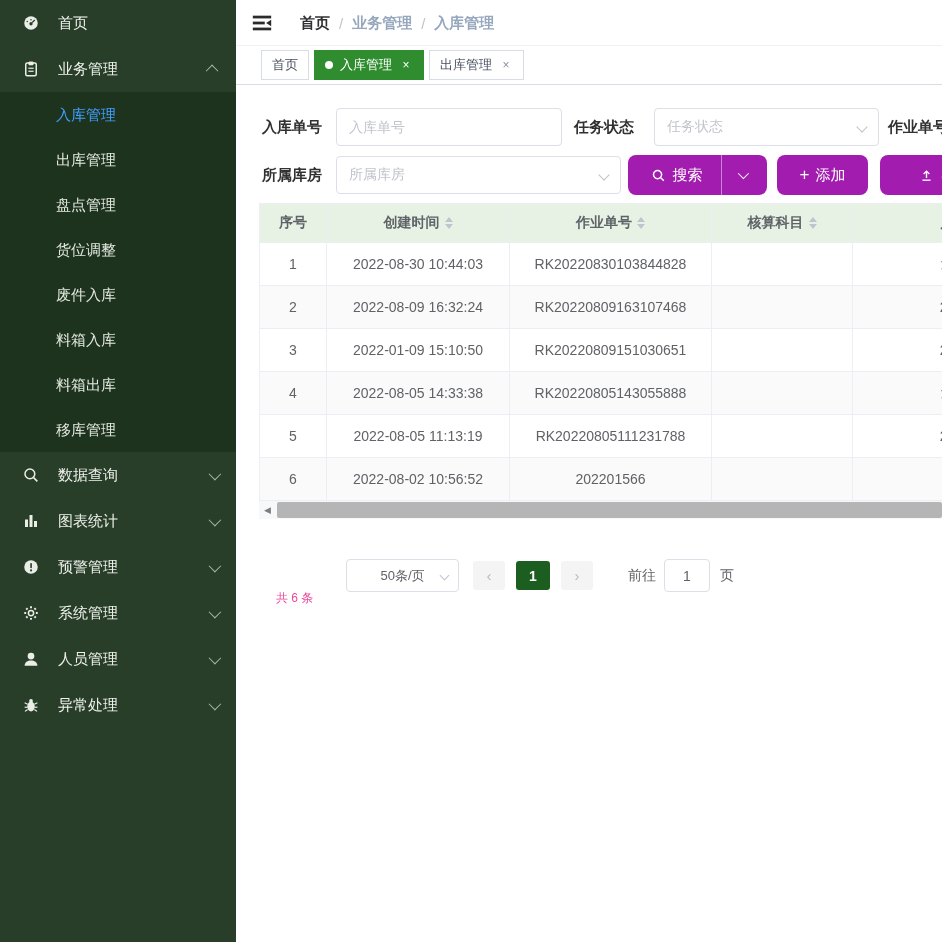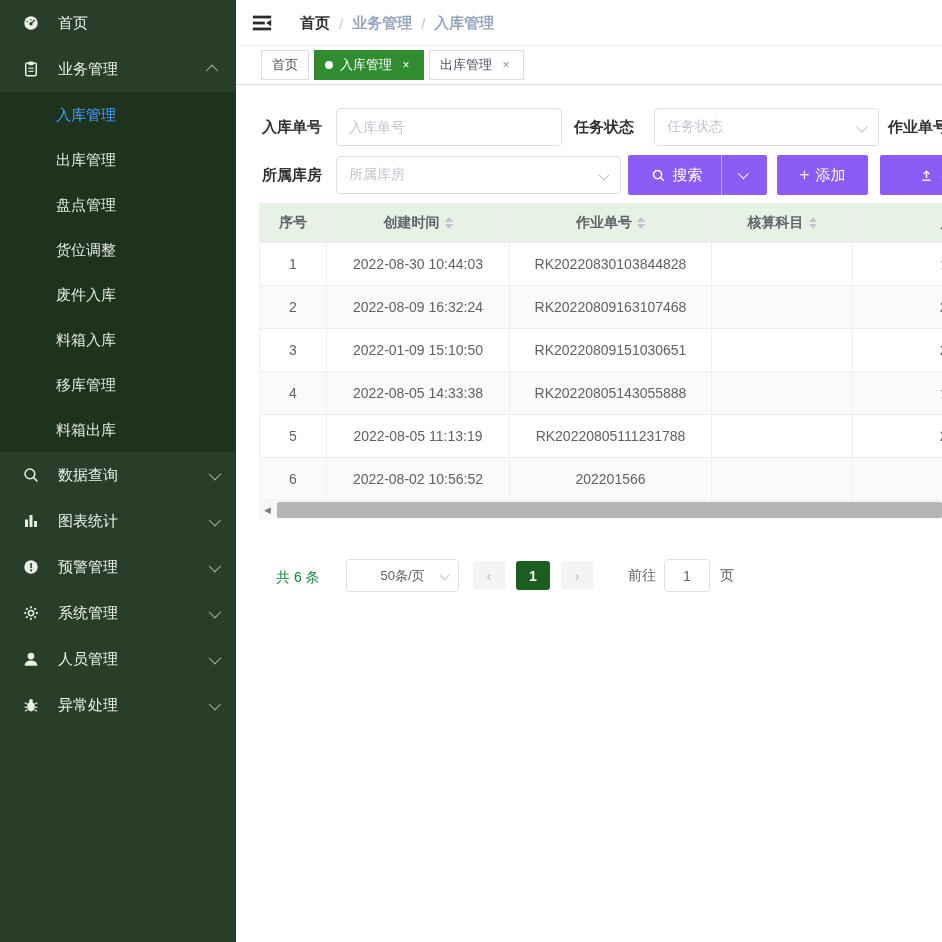--- a/index.html
+++ b/index.html
@@ -58,22 +58,22 @@
   .finput { position:absolute; height:38px; border:1px solid #dcdfe6; border-radius:4px;
             background:#fff; font-size:14px; color:#606266; padding:0 12px; outline:none; }
   .finput::placeholder { color:#c0c4cc; }
   .fselect { position:absolute; height:38px; border:1px solid #dcdfe6; border-radius:4px;
              background:#fff; display:flex; align-items:center; padding:0 30px 0 12px;
              font-size:14px; color:#c0c4cc; cursor:pointer; }
   .fselect .sel-chev { position:absolute; right:12px; top:14px; width:8px; height:8px;
                        border-right:1.4px solid #c0c4cc; border-bottom:1.4px solid #c0c4cc;
                        transform:rotate(45deg); }
 
-  .gbtn { position:absolute; height:40px; background:#8b5cf6; color:#fff; border:none;
-          border-radius:2px; font-size:15px; display:flex; align-items:center;
+  .gbtn { position:absolute; height:40px; background:#a21caf; color:#fff; border:none;
+          border-radius:8px; font-size:15px; display:flex; align-items:center;
           justify-content:center; cursor:pointer; font-family:inherit; }
   .gbtn svg { width:15px; height:15px; margin-right:7px; }
   .split-main { display:flex; align-items:center; padding:0 18px; height:100%; }
   .split-arrow { width:42px; height:100%; border-left:1px solid rgba(255,255,255,.45);
                  display:flex; align-items:center; justify-content:center; }
   .split-arrow .wchev { width:8px; height:8px; border-right:1.8px solid #fff;
                         border-bottom:1.8px solid #fff; transform:rotate(45deg) translateY(-2px); }
 
   
   .tbl { position:absolute; left:23px; top:203px; width:783px; border-collapse:collapse;
@@ -93,22 +93,22 @@
   
   .hscroll { position:absolute; left:23px; top:501px; width:683px; height:18px;
              background:#f7f8f9; }
   .hs-arrow { position:absolute; left:0; top:0; width:17px; height:18px; display:flex;
               align-items:center; justify-content:center; font-size:9px; color:#7d7d7d;
               cursor:pointer; }
   .hs-thumb { position:absolute; left:18px; top:1px; height:16px; width:665px;
               background:#b5b5b5; border-radius:2px; cursor:grab; }
 
   
-  .pg-total { position:absolute; left:40px; top:561px; height:33px; line-height:33px;
-              font-size:14px; color:#15803d; }
+  .pg-total { position:absolute; left:40px; top:582px; height:33px; line-height:33px;
+              font-size:12px; color:#ec4899; }
   .pg-size { position:absolute; left:102px; top:559px; width:113px; height:33px;
              border:1px solid #dcdfe6; border-radius:4px; display:flex; align-items:center;
              justify-content:center; font-size:13px; color:#606266; cursor:pointer;margin-left:8px; }
   .pg-size .sel-chev { position:absolute; right:10px; top:12px; width:7px; height:7px;
                        border-right:1.3px solid #c0c4cc; border-bottom:1.3px solid #c0c4cc;
                        transform:rotate(45deg); }
   .pg-btn { position:absolute; top:561px; width:32px; height:29px; background:#f4f4f5;
             border:none; border-radius:3px; color:#b6bac2; font-size:15px; cursor:pointer;
             display:flex; align-items:center; justify-content:center; font-family:inherit; }
   .pg-page { position:absolute; left:280px; top:561px; width:34px; height:29px;
@@ -156,22 +156,22 @@
       <span class="chev up"></span>
     </div>
 
     <div class="submenu">
       <div class="submenu-item active">入库管理</div>
       <div class="submenu-item">出库管理</div>
       <div class="submenu-item">盘点管理</div>
       <div class="submenu-item">货位调整</div>
       <div class="submenu-item">废件入库</div>
       <div class="submenu-item">料箱入库</div>
+      <div class="submenu-item">料箱出库</div>
       <div class="submenu-item">移库管理</div>
-      <div class="submenu-item">料箱出库</div>
     </div>
 
 
     <div class="menu-item">
       <span class="mi-icon">
         <svg viewBox="0 0 24 24">
             <circle cx="10.5" cy="10.5" r="6.5" fill="none" stroke="currentColor" stroke-width="2"></circle>
             <line x1="15.5" y1="15.5" x2="20.5" y2="20.5" stroke="currentColor" stroke-width="2"></line>
           </svg>
       </span>

